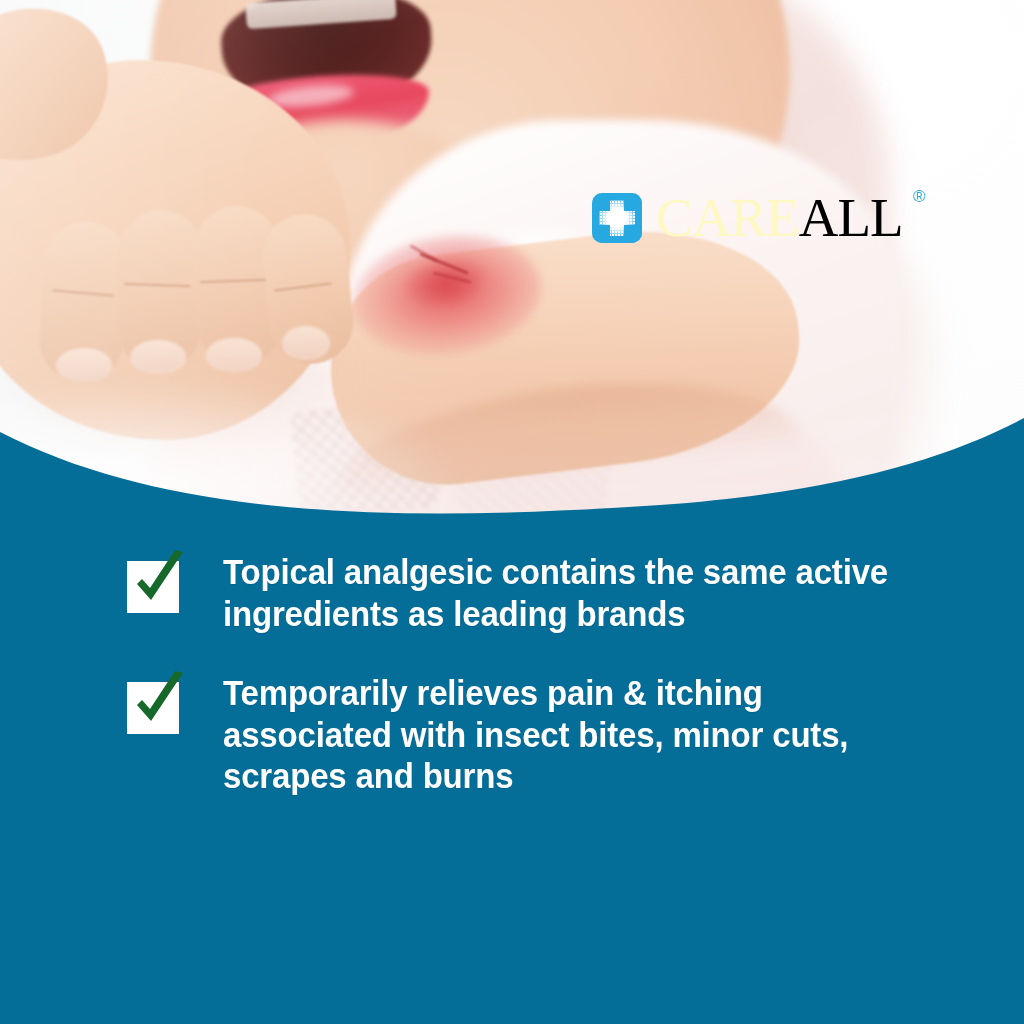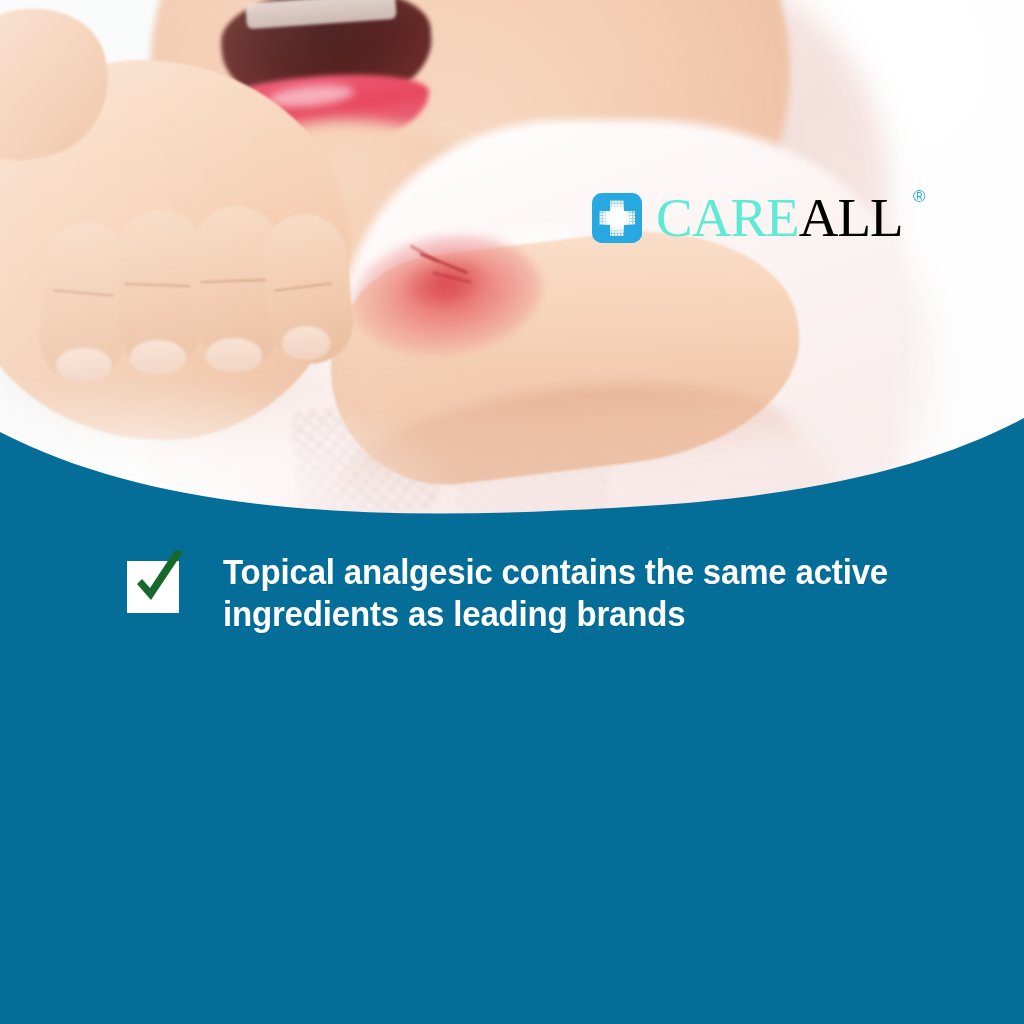--- a/index.html
+++ b/index.html
@@ -345,21 +345,21 @@
             mask-image: radial-gradient(circle at 50% 50%, rgba(0,0,0,0) 26%, rgba(0,0,0,1) 62%);
   }
   .logo-word {
     position: relative;
     font-family: "Liberation Serif", "DejaVu Serif", serif;
     font-size: 55px;
     line-height: 1;
     letter-spacing: -1px;
     white-space: nowrap;
   }
-  .logo-care { color: #5eead4; }
+  .logo-care { color: #fef9c3; }
   .logo-all  { color: #000000; }
   .logo-reg {
     position: absolute;
     top: -2px;
     right: -22px;
     font-family: "Liberation Sans", sans-serif;
     font-size: 17px;
     color: #28A8E0;
     line-height: 1;
   }
@@ -485,16 +485,24 @@
     <div class="bullet-row">
       <div class="check">
         <svg viewBox="0 0 72 72">
           <path d="M12 36 L26 52 L58 4 L50 2 L25 40 L17 31 Z" fill="#16682B"></path>
         </svg>
       </div>
       <div class="bullet-text">Topical analgesic contains the same active ingredients as leading brands</div>
     </div>
 
 
+    <div class="bullet-row">
+      <div class="check">
+        <svg viewBox="0 0 72 72">
+          <path d="M12 36 L26 52 L58 4 L50 2 L25 40 L17 31 Z" fill="#16682B"></path>
+        </svg>
+      </div>
+      <div class="bullet-text">Temporarily relieves pain &amp; itching associated with insect bites, minor cuts, scrapes and burns</div>
+    </div>
 
   </div>
 
 </div>
 
 </body></html>

